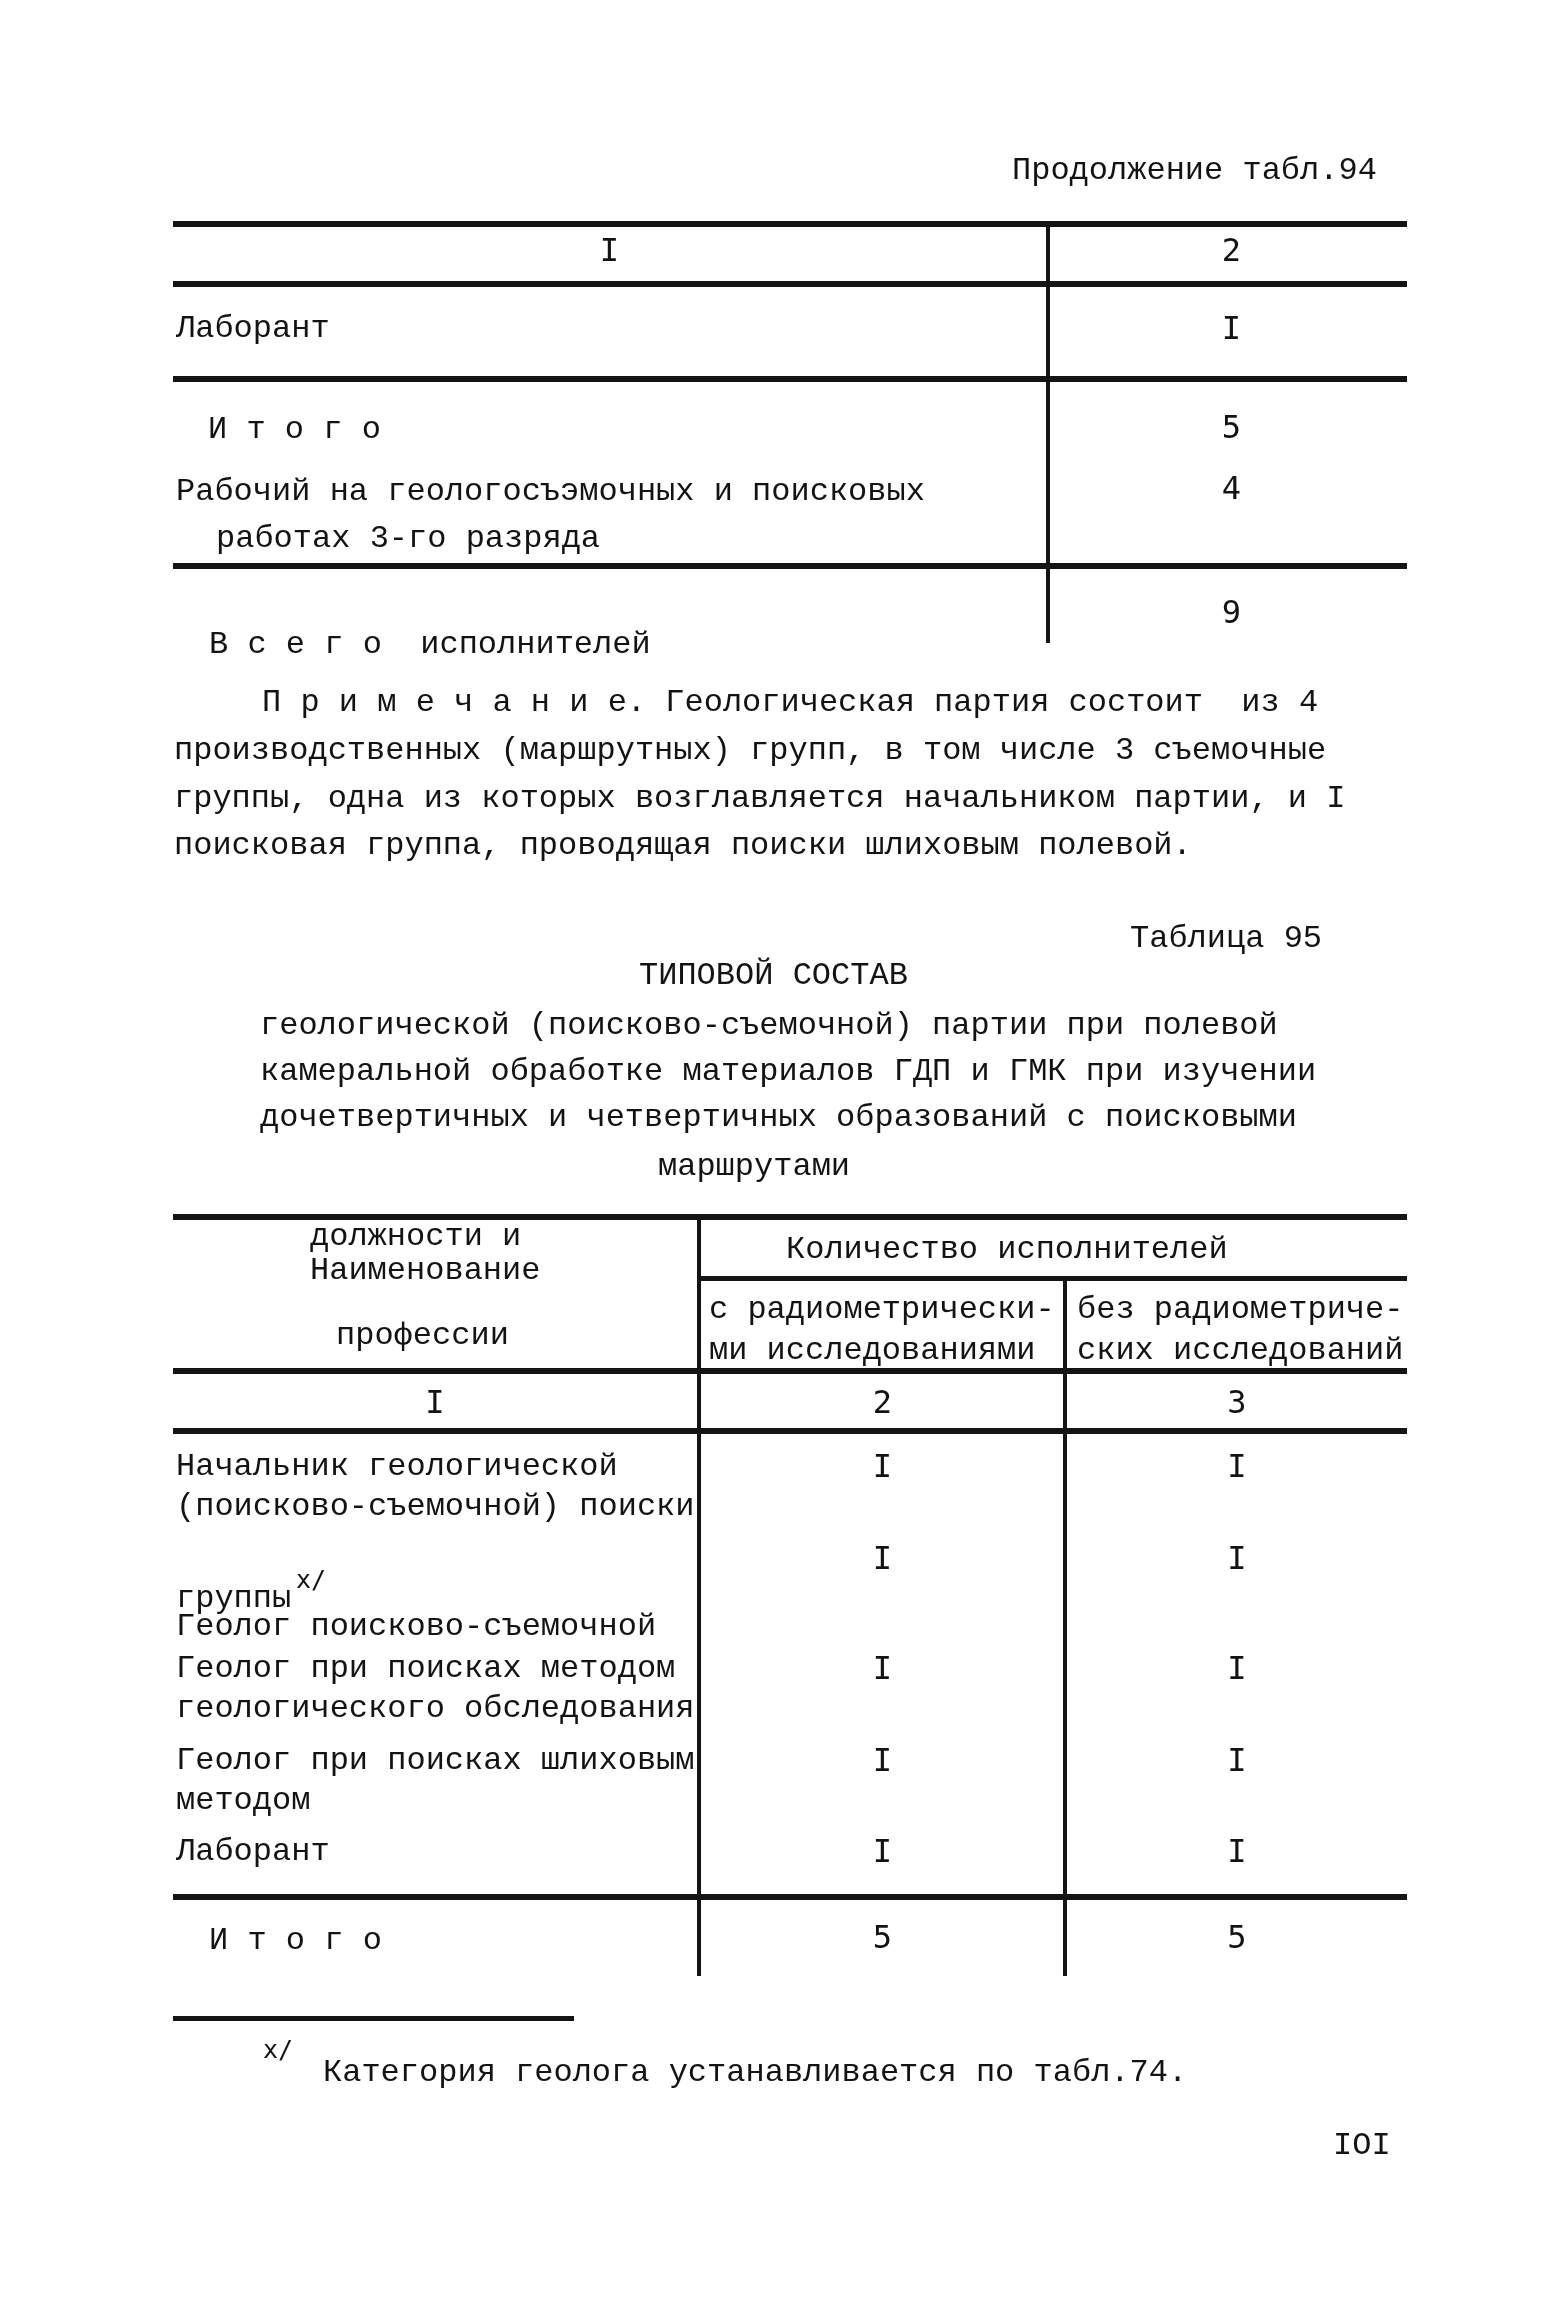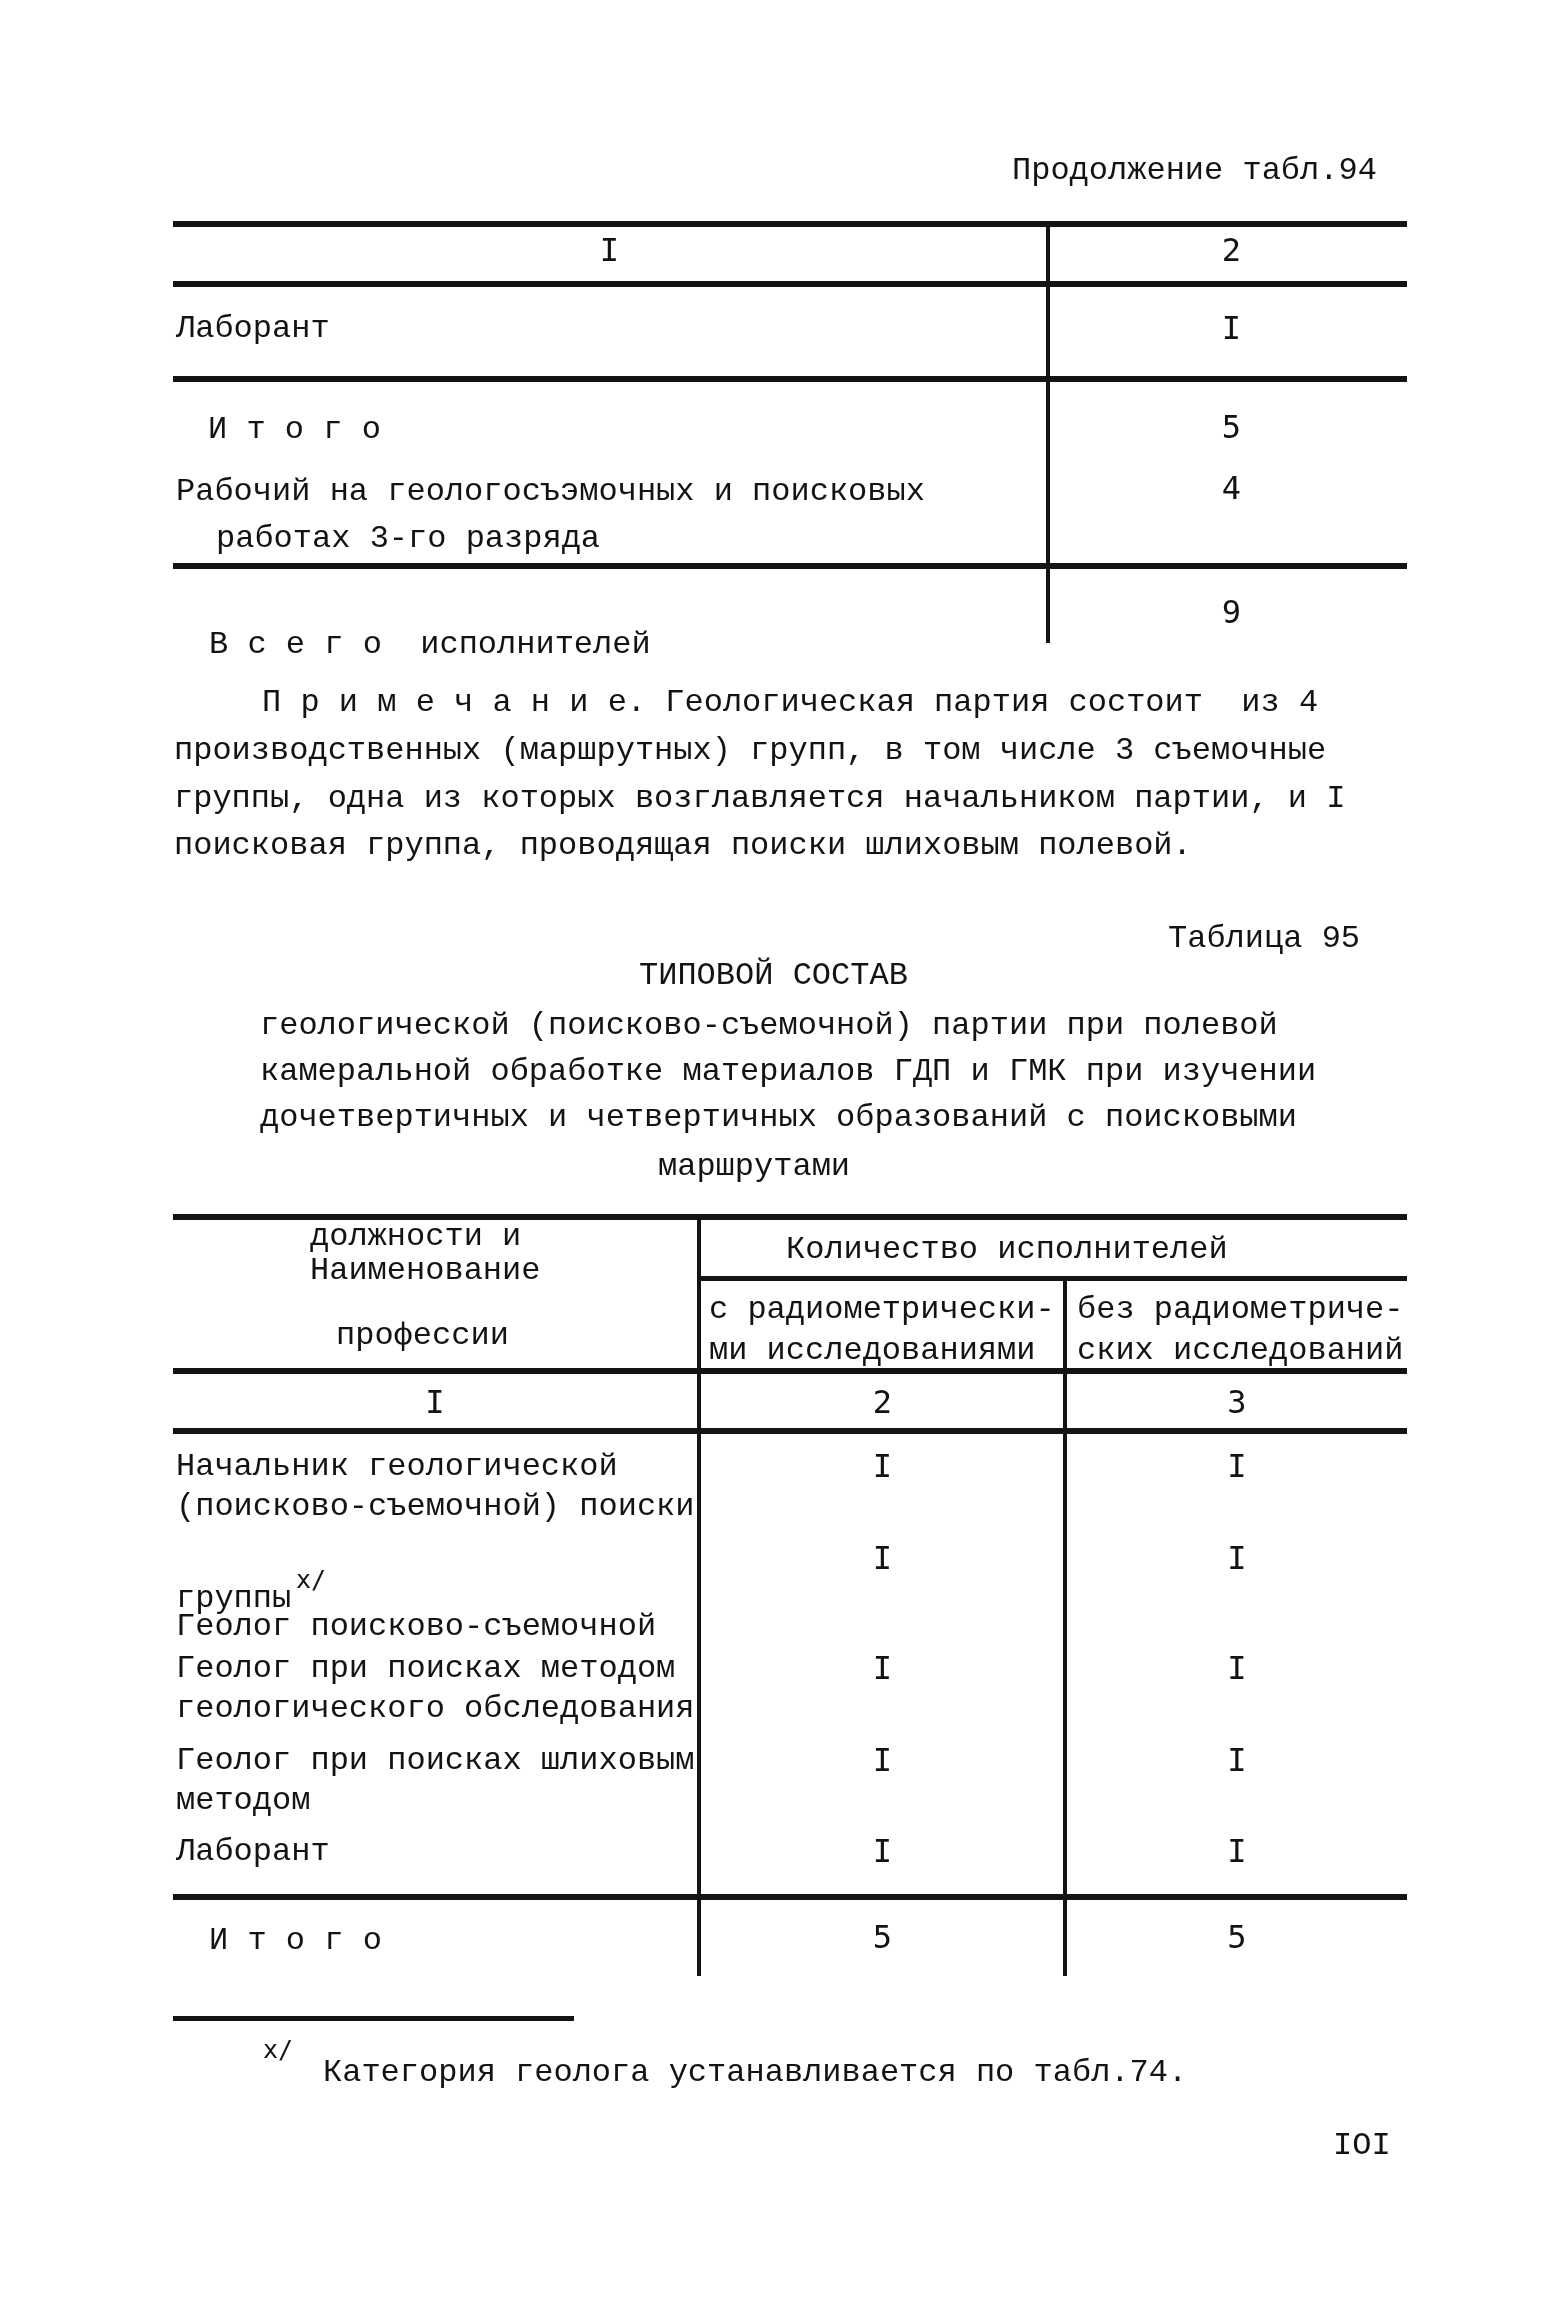--- a/index.html
+++ b/index.html
@@ -47,21 +47,21 @@
   <div class="hl" style="left:173px;top:563px;width:1234px;height:6.4px;"></div>
 
   <div class="t" style="left:209px;top:594px;margin-top:32px;">В с е г о  исполнителей</div>
   <div class="cell" style="left:1056px;top:594px;width:351px;">9</div>
 
   <div class="t" style="left:262px;top:684px;">П р и м е ч а н и е. Геологическая партия состоит  из 4</div>
   <div class="t" style="left:174px;top:732px;">производственных (маршрутных) групп, в том числе 3 съемочные</div>
   <div class="t" style="left:174px;top:780px;">группы, одна из которых возглавляется начальником партии, и I</div>
   <div class="t" style="left:174px;top:827px;">поисковая группа, проводящая поиски шлиховым полевой.</div>
 
-  <div class="t" style="left:1168px;top:920px;text-align:right;">Таблица 95</div>
+  <div class="t" style="left:1130px;top:920px;text-align:right;">Таблица 95</div>
   <div class="t" style="left:639px;top:957px;">ТИПОВОЙ СОСТАВ</div>
   <div class="t" style="left:260px;top:1007px;">геологической (поисково-съемочной) партии при полевой</div>
   <div class="t" style="left:260px;top:1053px;">камеральной обработке материалов ГДП и ГМК при изучении</div>
   <div class="t" style="left:260px;top:1099px;">дочетвертичных и четвертичных образований с поисковыми</div>
   <div class="t" style="left:658px;top:1148px;">маршрутами</div>
 
   <div class="hl" style="left:173px;top:1214px;width:1234px;height:5.5px;"></div>
   <div class="vl" style="left:697px;top:1214px;width:3.7px;height:762px;"></div>
   <div class="vl" style="left:1063px;top:1276px;width:3.7px;height:700px;"></div>
 

